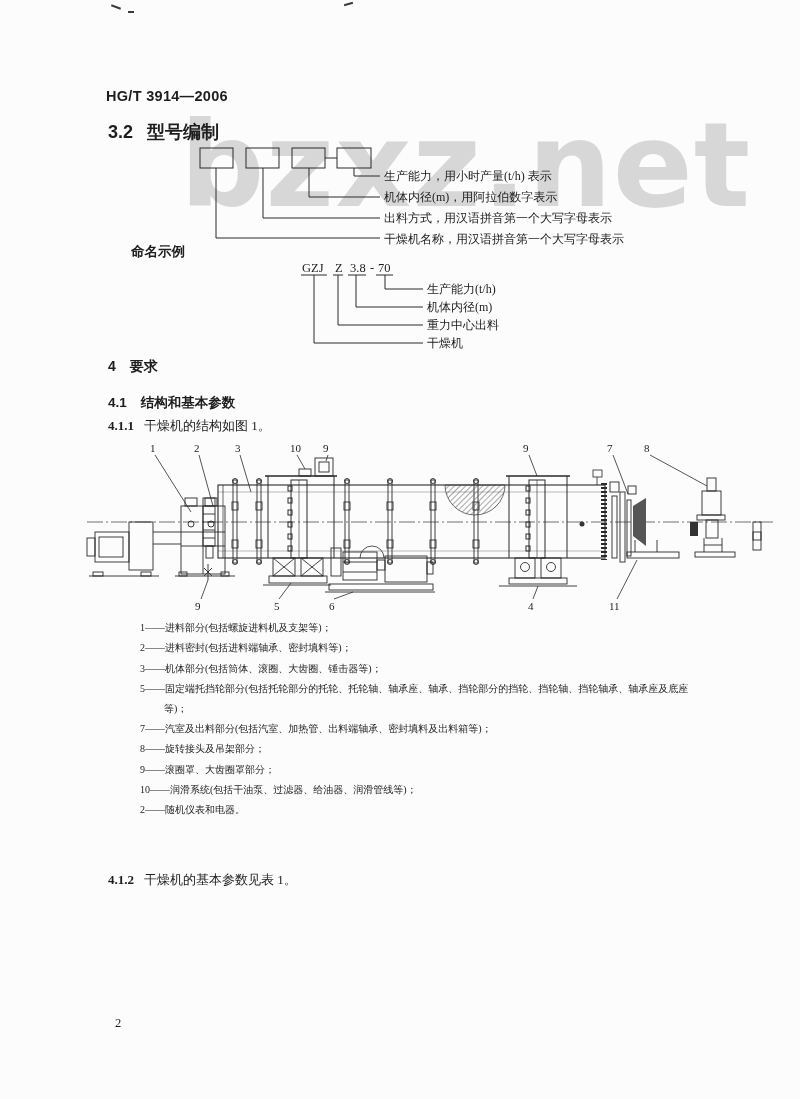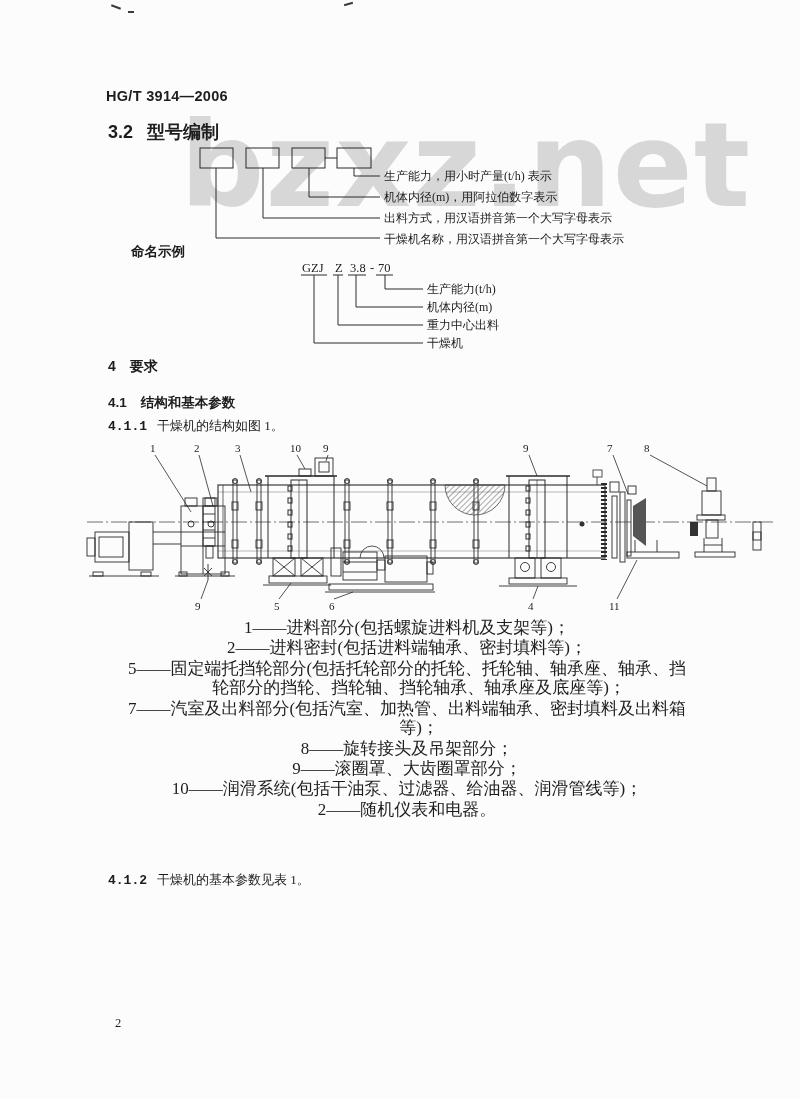--- a/index.html
+++ b/index.html
@@ -20,25 +20,25 @@
   .doc-header{
     left:106px;top:88px;font-family:"Liberation Sans",sans-serif;
     font-weight:bold;font-size:14.5px;letter-spacing:.3px;
   }
   .h-bold{font-family:"Liberation Sans",sans-serif;font-weight:bold;}
   .h32{left:108px;top:120px;font-size:18px;}
   .h4{left:108px;top:358px;font-size:14px;}
   .h41{left:108px;top:394px;font-size:13.5px;}
   .h411{left:108px;top:417px;font-size:13px;font-family:"Liberation Serif",serif;font-weight:normal;}
   .h412{left:108px;top:871px;font-size:13px;}
-  .h412 .num, .h411 .num{font-family:Liberation Mono, monospace;font-weight:bold;margin-right:10px;}
+  .h412 .num, .h411 .num{font-family:Liberation Serif, serif;font-weight:bold;margin-right:10px;}
   .sec-num{margin-right:14px;}
   .naming-label{left:131px;top:243px;font-size:13.5px;font-weight:bold;}
   .legend{
-    left:124px;top:618px;width:566px;font-size:17px;line-height:19.8px;text-align:center;
+    left:140px;top:618px;width:566px;font-size:10px;line-height:19.8px;
   }
   .legend ul{list-style:none;margin:0;padding:0;}
   .legend li{padding-left:24px;text-indent:-24px;margin-bottom:.5px;}
   .fig-caption{left:85px;top:844px;width:630px;text-align:center;
     font-size:13px;font-weight:bold;font-family:"Liberation Sans",sans-serif;}
   .page-number{left:115px;top:1016px;font-size:12.5px;}
   svg{position:absolute;overflow:visible;}
   svg text{font-family:"Liberation Serif","DejaVu Serif",serif;fill:#1d1d1d;}
   .artifact{position:absolute;background:#3a3a3a;z-index:1;}
 </style>
@@ -343,20 +343,21 @@
       <text x="244" y="174">6</text>
       <text x="443" y="174">4</text>
       <text x="524" y="174">11</text>
     </g>
   </svg>
 
   <div class="layer legend">
     <ul>
       <li>1——进料部分(包括螺旋进料机及支架等)；</li>
       <li>2——进料密封(包括进料端轴承、密封填料等)；</li>
+      <li>3——机体部分(包括筒体、滚圈、大齿圈、锤击器等)；</li>
       <li>5——固定端托挡轮部分(包括托轮部分的托轮、托轮轴、轴承座、轴承、挡轮部分的挡轮、挡轮轴、挡轮轴承、轴承座及底座等)；</li>
       <li>7——汽室及出料部分(包括汽室、加热管、出料端轴承、密封填料及出料箱等)；</li>
       <li>8——旋转接头及吊架部分；</li>
       <li>9——滚圈罩、大齿圈罩部分；</li>
       <li>10——润滑系统(包括干油泵、过滤器、给油器、润滑管线等)；</li>
       <li>2——随机仪表和电器。</li>
     </ul>
   </div>
 
 

